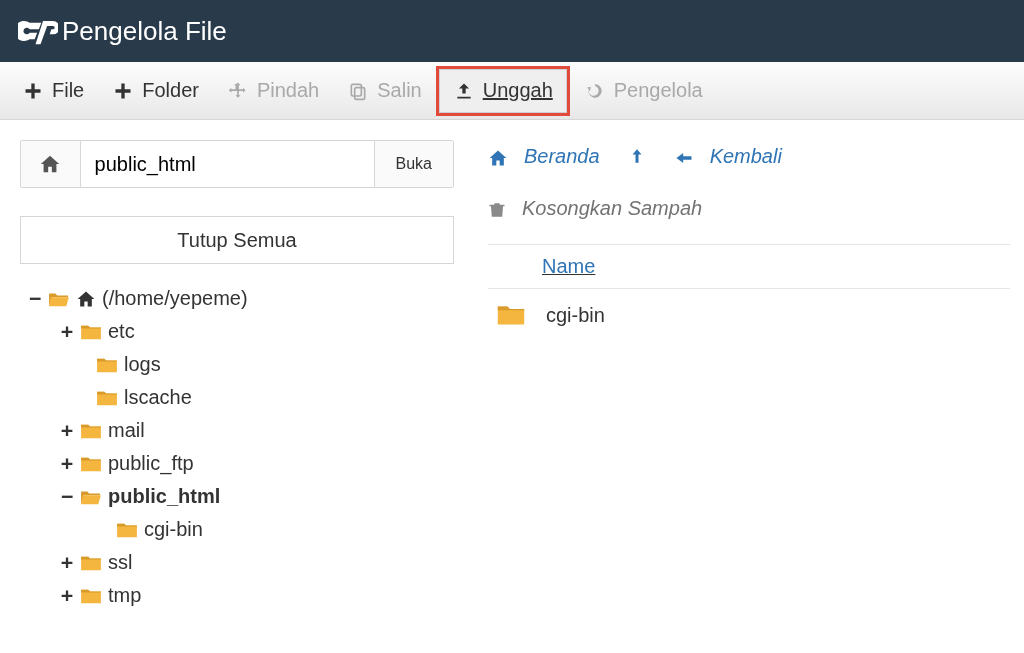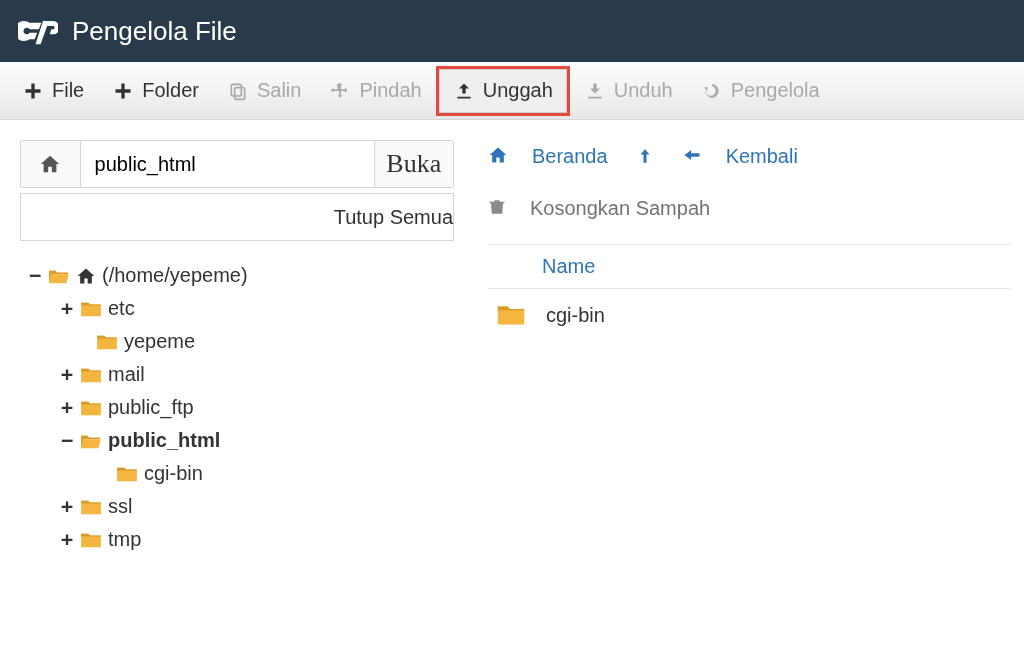--- a/index.html
+++ b/index.html
@@ -1,41 +1,41 @@
 <!DOCTYPE html>
 <html><head>
 <meta charset="utf-8">
 <style>
   * { box-sizing: border-box; margin: 0; padding: 0; }
   body { font-family: -apple-system, BlinkMacSystemFont, "Segoe UI", Arial, sans-serif; font-size: 18px; color: #333; background: #fff; width: 1024px; height: 653px; overflow: hidden; }
-  .header { background: #293a4a; color: #fff; height: 62px; display: flex; align-items: center; padding: 0 18px; gap: 14px; }
+  .header { background: #293a4a; color: #fff; height: 62px; display: flex; align-items: center; padding: 0 18px; gap: 4px; }
   .header-title { font-size: 26px; font-weight: 400; }
   .cplogo { width: 40px; height: 40px; }
   .toolbar { background: linear-gradient(#fdfdfd,#e8e8e8); border-bottom: 1px solid #d6d6d6; height: 58px; display: flex; align-items: center; padding: 0 8px; }
   .tb-btn { display: flex; align-items: center; gap: 8px; padding: 0 14px; height: 58px; font-size: 20px; color: #333; cursor: pointer; border-right: 0px solid transparent; }
   .tb-btn.disabled { color: #a9a9a9; }
-  .tb-btn.highlight { border: 3px solid #e24a3b; background: #efefef; box-shadow: inset 0 0 0 1px #d0d0d0; height: 50px; margin: 4px 0; padding: 0 14px; }
+  .tb-btn.highlight { border: 3px solid #e24a3b; background: #efefef; box-shadow: inset 0 0 0 1px #d0d0d0; height: 50px; margin: 4px 0; padding: 0 14px; text-decoration: underline; }
   .tb-icon { width: 22px; height: 22px; display: inline-flex; align-items: center; justify-content: center; }
   .content { display: flex; height: calc(653px - 62px - 58px); }
   .left { width: 474px; padding: 20px; border-right: 0px solid #eee; }
   .right { flex: 1; padding: 12px 14px; }
   .path-row { display: flex; align-items: stretch; border: 1px solid #d6d6d6; border-radius: 2px; height: 48px; }
   .home-btn { width: 60px; border-right: 1px solid #d6d6d6; display: flex; align-items: center; justify-content: center; background: #fafafa; cursor: pointer; }
   .path-input { flex: 1; border: none; outline: none; padding: 0 14px; font-size: 20px; background: #fff; }
-  .go-btn { width: 80px; border-left: 1px solid #d6d6d6; display: flex; align-items: center; justify-content: center; background: #fafafa; font-size: 26px; cursor: pointer; font-family: Liberation Serif, serif; }
-  .closeall { border: 1px solid #d6d6d6; height: 48px; display: flex; align-items: center; justify-content: flex-end; font-size: 20px; margin-top: 5px; cursor: pointer; }
+  .go-btn { width: 80px; border-left: 1px solid #d6d6d6; display: flex; align-items: center; justify-content: center; background: #fafafa; font-size: 16px; cursor: pointer; }
+  .closeall { border: 1px solid #d6d6d6; height: 48px; display: flex; align-items: center; justify-content: center; font-size: 20px; margin-top: 28px; cursor: pointer; }
   .tree { margin-top: 18px; font-size: 20px; line-height: 33px; }
   .tree-node { display: flex; align-items: center; gap: 6px; cursor: pointer; }
   .toggle { width: 14px; text-align: center; font-weight: bold; color: #333; font-family: monospace; }
   .folder-ico { width: 22px; height: 18px; display: inline-block; }
   .tree .bold { font-weight: 700; }
   .right-actions { display: flex; align-items: center; gap: 28px; font-size: 20px; height: 48px; }
-  .right-actions .act { color: #2f74b5; display: flex; align-items: flex-start; gap: 24px; cursor: pointer; }
+  .right-actions .act { color: #2f74b5; display: flex; align-items: flex-end; gap: 16px; cursor: pointer; font-style: italic; }
   .right-actions .act.muted { color: #737373; }
-  .name-header { border-top: 1px solid #e6e6e6; border-bottom: 1px solid #e6e6e6; padding: 10px 0 10px 54px; margin-top: 12px; }
+  .name-header { border-top: 1px solid #e6e6e6; border-bottom: 1px solid #e6e6e6; padding: 10px 0 10px 54px; margin-top: 12px; text-decoration: underline; }
   .name-header a { color: #2f74b5; font-size: 20px; text-decoration: none; cursor: pointer; }
   .file-row { display: flex; align-items: center; gap: 20px; padding: 14px 0 0 8px; }
   .file-row .name { font-size: 20px; }
   svg { display: block; }
 </style>
 </head>
 <body>
 
 <div class="header">
   <span class="cplogo">
@@ -60,49 +60,41 @@
     <span class="tb-icon">
       <svg viewBox="0 0 24 24" width="20" height="20">
           <path d="M10 3h4v7h7v4h-7v7h-4v-7H3v-4h7z" fill="#333"></path>
         </svg>
     </span>
     <span>Folder</span>
   </div>
   <div class="tb-btn disabled">
     <span class="tb-icon">
       <svg viewBox="0 0 24 24" width="20" height="20">
+          <path d="M12 2l3 3h-2v5h5V8l3 3-3 3v-2h-5v5h2l-3 3-3-3h2v-5H4v2l-3-3 3-3v2h5V5H7z" fill="#a9a9a9"></path>
+        </svg>
+    </span>
+    <span>Pindah</span>
+  </div>
+  <div class="tb-btn disabled">
+    <span class="tb-icon">
+      <svg viewBox="0 0 24 24" width="20" height="20">
           <rect x="4" y="4" width="12" height="14" rx="2" fill="none" stroke="#a9a9a9" stroke-width="2"></rect>
           <rect x="8" y="8" width="12" height="14" rx="2" fill="none" stroke="#a9a9a9" stroke-width="2"></rect>
         </svg>
     </span>
     <span>Salin</span>
   </div>
-  <div class="tb-btn disabled">
-    <span class="tb-icon">
-      <svg viewBox="0 0 24 24" width="20" height="20">
-          <path d="M12 2l3 3h-2v5h5V8l3 3-3 3v-2h-5v5h2l-3 3-3-3h2v-5H4v2l-3-3 3-3v2h5V5H7z" fill="#a9a9a9"></path>
-        </svg>
-    </span>
-    <span>Pindah</span>
-  </div>
   <div class="tb-btn highlight">
     <span class="tb-icon">
       <svg viewBox="0 0 24 24" width="20" height="20">
           <path d="M12 3l6 6h-4v6h-4V9H6z M4 19h16v2H4z" fill="#333"></path>
         </svg>
     </span>
     <span>Unggah</span>
-  </div>
-  <div class="tb-btn disabled">
-    <span class="tb-icon">
-      <svg viewBox="0 0 24 24" width="20" height="20">
-          <path d="M12 15l-6-6h4V3h4v6h4z M4 19h16v2H4z" fill="#a9a9a9"></path>
-        </svg>
-    </span>
-    <span>Unduh</span>
   </div>
   <div class="tb-btn disabled">
     <span class="tb-icon">
       <svg viewBox="0 0 24 24" width="20" height="20">
           <path d="M12 4a8 8 0 1 1-7.5 5.2L2 8l5-1-1 5-1.6-1.2A6 6 0 1 0 12 6z" fill="#a9a9a9"></path>
         </svg>
     </span>
     <span>Pengelola</span>
   </div>
 </div>
@@ -155,21 +147,31 @@
         <span>etc</span>
       </div>
       <div class="tree-node" style="padding-left:56px">
         <span class="toggle"></span>
         <span class="folder-ico">
             <svg viewBox="0 0 24 20" width="22" height="18">
               <path d="M1 3h8l2 2h12v13H1z" fill="#f4b63f"></path>
               <path d="M1 3h8l2 2h12v1H1z" fill="#d79a2b"></path>
             </svg>
           </span>
-        <span>yepeme</span>
+        <span>logs</span>
+      </div>
+      <div class="tree-node" style="padding-left:56px">
+        <span class="toggle"></span>
+        <span class="folder-ico">
+            <svg viewBox="0 0 24 20" width="22" height="18">
+              <path d="M1 3h8l2 2h12v13H1z" fill="#f4b63f"></path>
+              <path d="M1 3h8l2 2h12v1H1z" fill="#d79a2b"></path>
+            </svg>
+          </span>
+        <span>lscache</span>
       </div>
       <div class="tree-node" style="padding-left:40px">
         <span class="toggle">+</span>
         <span class="folder-ico">
             <svg viewBox="0 0 24 20" width="22" height="18">
               <path d="M1 3h8l2 2h12v13H1z" fill="#f4b63f"></path>
               <path d="M1 3h8l2 2h12v1H1z" fill="#d79a2b"></path>
             </svg>
           </span>
         <span>mail</span>

